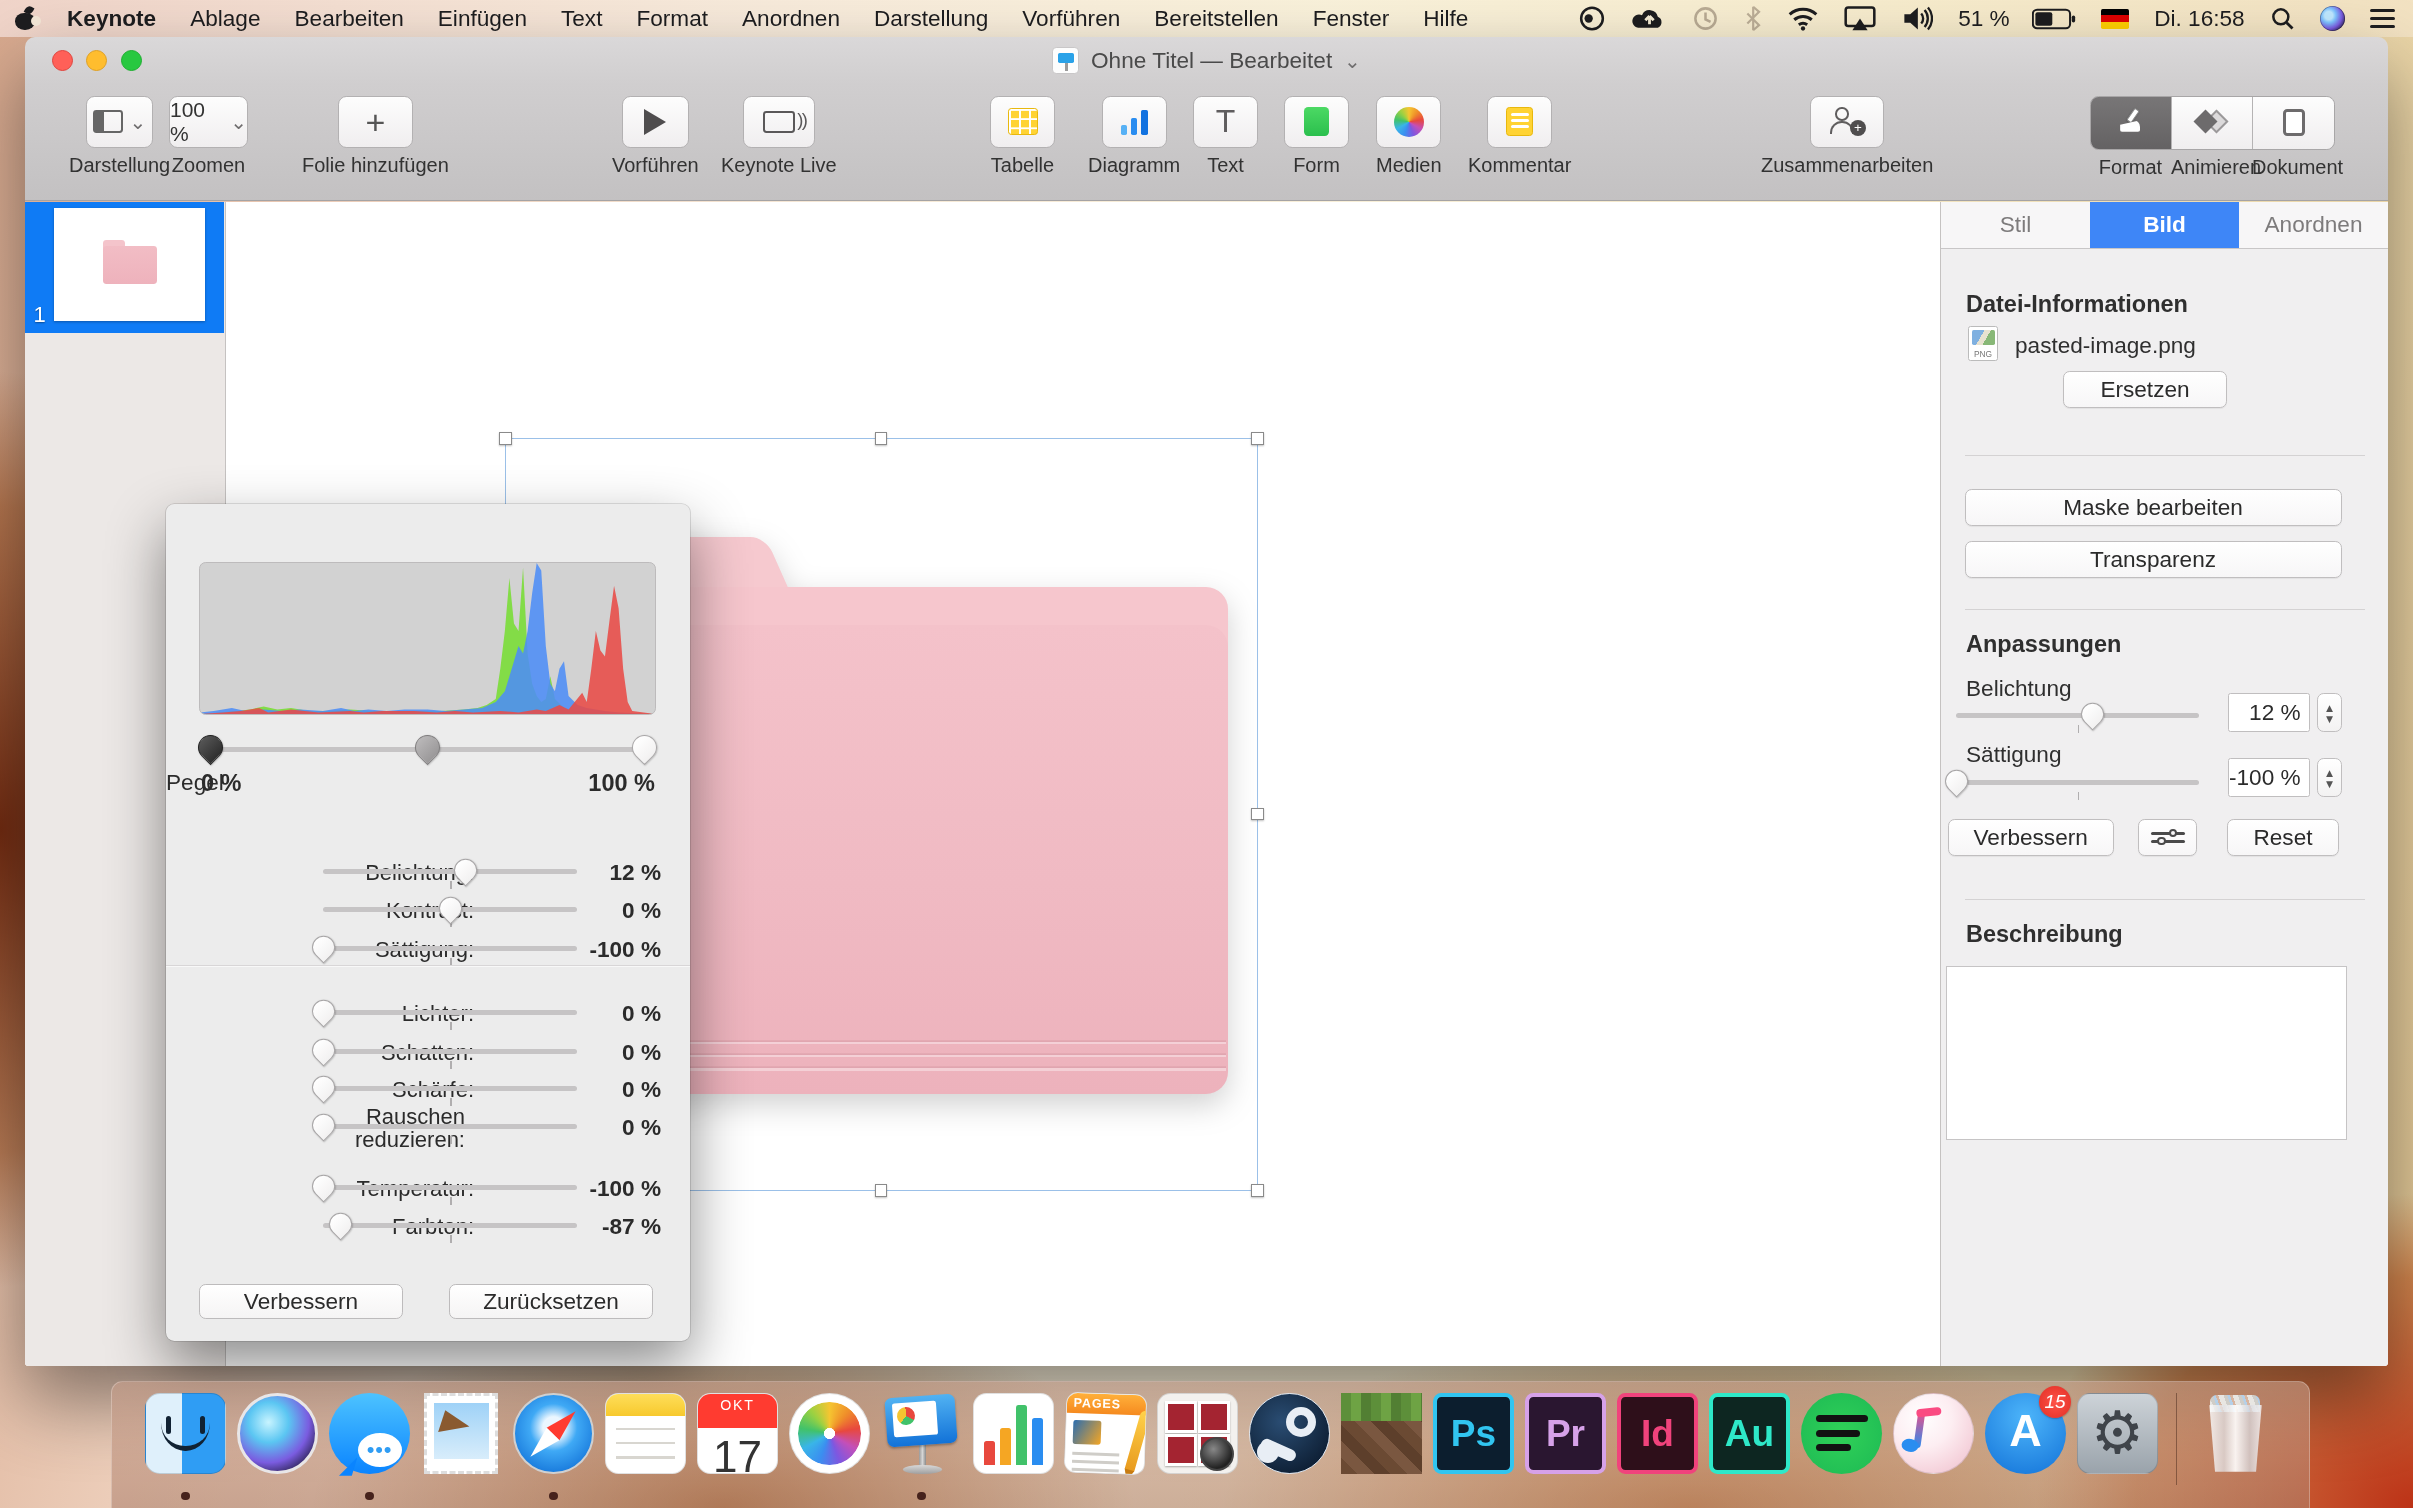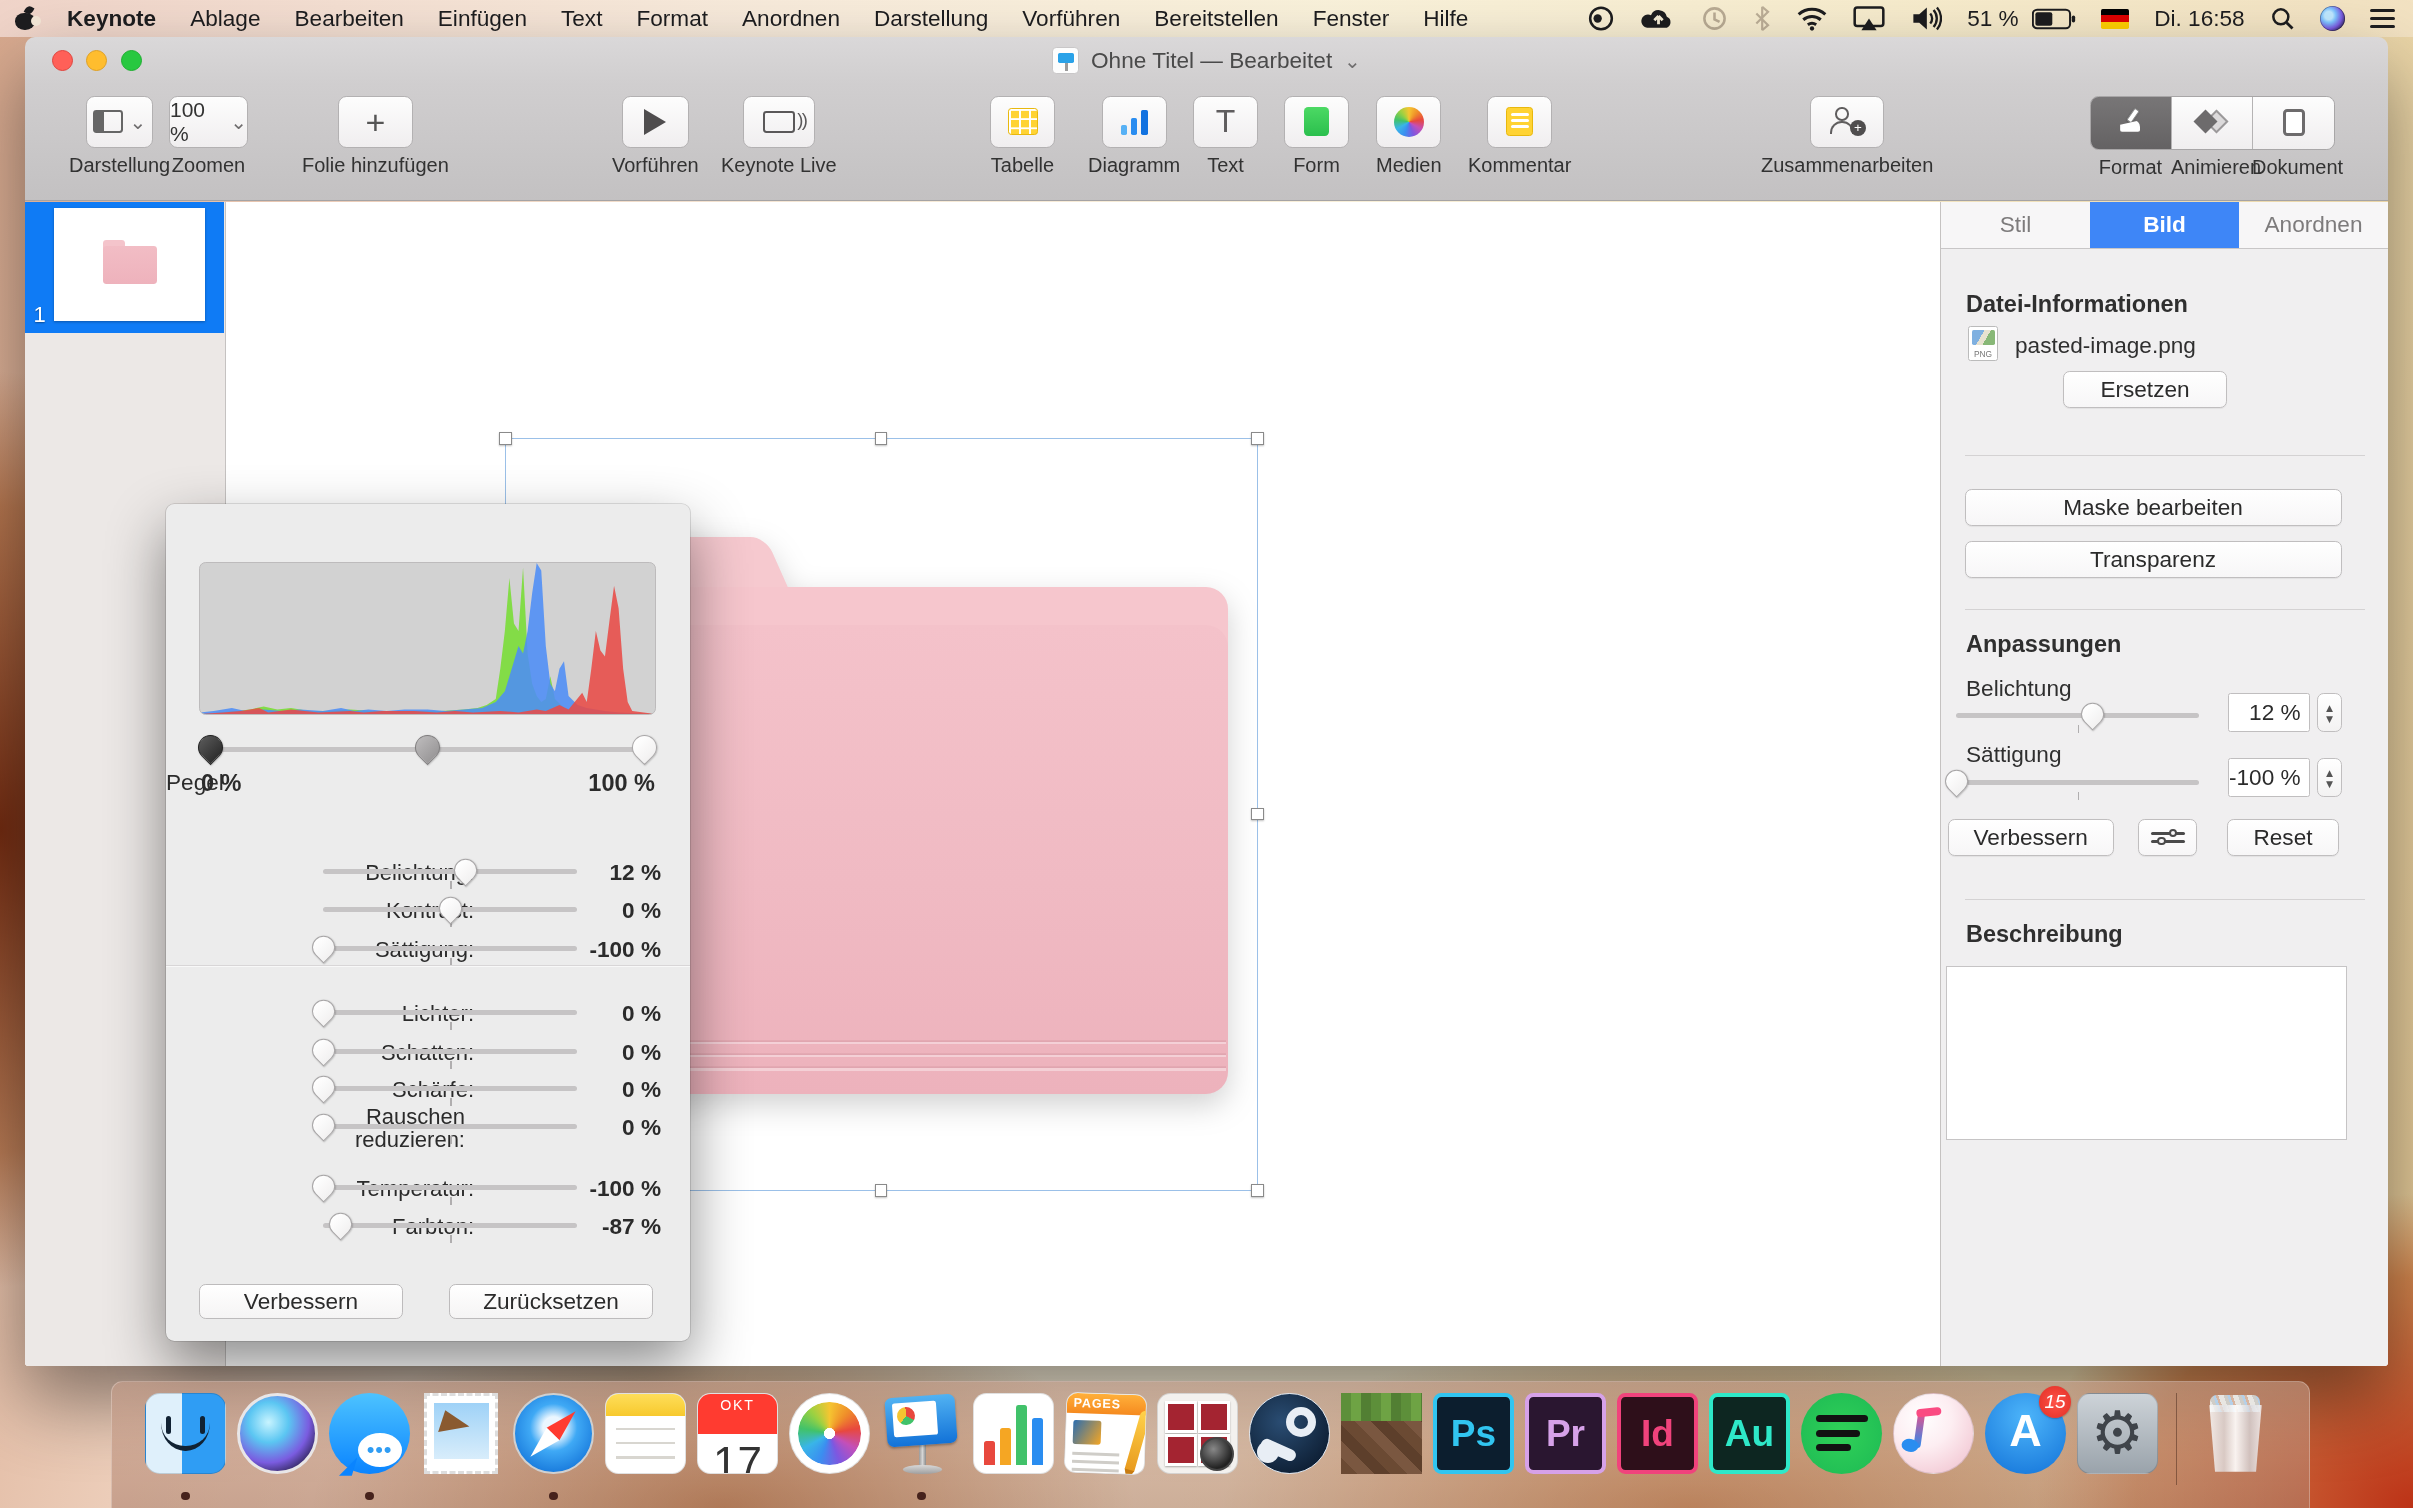--- a/index.html
+++ b/index.html
@@ -189,21 +189,21 @@
   .di-mail { width:74px; height:81px; margin:0 auto; background:#fff; border:3.4px dashed #ddd; position:relative; }
   .di-mail .sky { position:absolute; left:6.7px; top:6.7px; right:6.7px; bottom:11.7px; background:linear-gradient(#9fd2f7,#d8edfb); }
   .di-mail .bird { position:absolute; left:13.4px; top:18.4px; width:0; height:0; border-left:28.5px solid #8a5a30; border-top:8.4px solid transparent; border-bottom:15px solid transparent; transform:rotate(18deg); }
   .di-safari { background:radial-gradient(circle at 50% 42%, #eaf6ff 0 18%, #3fa9f5 40%, #1272d8 85%); border:2.5px solid #d0d0d0; }
   .di-safari .needle-r { position:absolute; left:50%; top:50%; width:0; height:0; border:9.2px solid transparent; border-bottom:32px solid #ff3b30; transform:translate(-50%,-100%) rotate(45deg); transform-origin:50% 100%; }
   .di-safari .needle-w { position:absolute; left:50%; top:50%; width:0; height:0; border:9.2px solid transparent; border-top:32px solid #fff; transform:translate(-50%,0) rotate(45deg); transform-origin:50% 0; }
   .di-notes { width:100%; height:100%; border-radius:13.4px; background:#fff; overflow:hidden; border:0.8px solid rgba(0,0,0,.12); }
   .di-notes .top { height:22px; background:linear-gradient(#fede5a,#f7c92d); }
   .di-notes .line { height:2.5px; background:#d8d6d0; margin:11.7px 10px 0; }
   .di-cal { width:100%; height:100%; border-radius:13.4px; background:#fff; overflow:hidden; border:0.8px solid rgba(0,0,0,.12); text-align:center; }
-  .di-cal .mon { height:40px; background:#ff3b30; color:#fff; font-size:14.2px; line-height:22px; letter-spacing:1.7px; }
+  .di-cal .mon { height:34px; background:#ff3b30; color:#fff; font-size:14.2px; line-height:22px; letter-spacing:1.7px; }
   .di-cal .day { font-size:44px; color:#333; line-height:57px; font-weight:300; }
   .di-photos { background:#fff; border:0.8px solid rgba(0,0,0,.12); }
   .di-photos .fl { position:absolute; left:8.4px; top:8.4px; right:8.4px; bottom:8.4px; border-radius:50%;
     background:conic-gradient(#f5c531,#ef8f2a,#e8483d,#c44fb8,#7e57e0,#3b8ef0,#39b5e8,#41c26a,#9ad142,#f5c531);
     -webkit-mask:radial-gradient(circle, transparent 0 12%, #000 13%); mask:radial-gradient(circle, transparent 0 12%, #000 13%); }
   .di-keynote { position:relative; width:100%; height:100%; }
   .di-keynote .board { position:absolute; left:5px; top:3.4px; width:70px; height:49px; background:linear-gradient(#51b2f2,#1272d8); border-radius:6.7px; transform:rotate(-4deg); box-shadow:0 1.7px 2.5px rgba(0,0,0,.3); }
   .di-keynote .paper { position:absolute; left:11.7px; top:9.2px; width:44px; height:34px; background:#fff; border-radius:2.5px; transform:rotate(-4deg); }
   .di-keynote .pie { position:absolute; left:16px; top:14.2px; width:18.4px; height:18.4px; border-radius:50%; background:conic-gradient(#e8483d 0 120deg,#41c26a 120deg 220deg,#f5c531 220deg); transform:rotate(-4deg); }
   .di-keynote .pole { position:absolute; left:38px; top:49px; width:6.7px; height:25px; background:linear-gradient(90deg,#9a9a9a,#d5d5d5,#8a8a8a); }
@@ -311,21 +311,21 @@
           <rect x="2" y="3" width="34" height="22" rx="3" fill="none" stroke="#1d1d1f" stroke-width="3"></rect>
           <path d="M19 16 L28 30 L10 30 Z" fill="#1d1d1f"></path>
         </svg>
     </div>
     <div class="status-ic">
       <svg width="32" height="27" viewBox="0 0 38 32">
           <path d="M4 11 h7 l9 -8 v26 l-9 -8 h-7 z" fill="#1d1d1f"></path>
           <path d="M24 10 a9 9 0 0 1 0 12 M28 6 a15 15 0 0 1 0 20 M32 3 a20 20 0 0 1 0 26" fill="none" stroke="#1d1d1f" stroke-width="2.8"></path>
         </svg>
     </div>
-    <div class="status-ic" style="gap:13px;">
+    <div class="status-ic" style="gap:22px;">
       <span class="mb-text">51 %</span>
       <svg width="44" height="22" viewBox="0 0 52 26">
           <rect x="1" y="2" width="44" height="22" rx="5" fill="none" stroke="#1d1d1f" stroke-width="2.4"></rect>
           <rect x="4" y="5" width="20" height="16" rx="2.5" fill="#1d1d1f"></rect>
           <rect x="47" y="9" width="4" height="8" rx="2" fill="#1d1d1f"></rect>
         </svg>
     </div>
     <div class="flag-de">
       <div style="background:#000;"></div>
         <div style="background:#d00;"></div>

